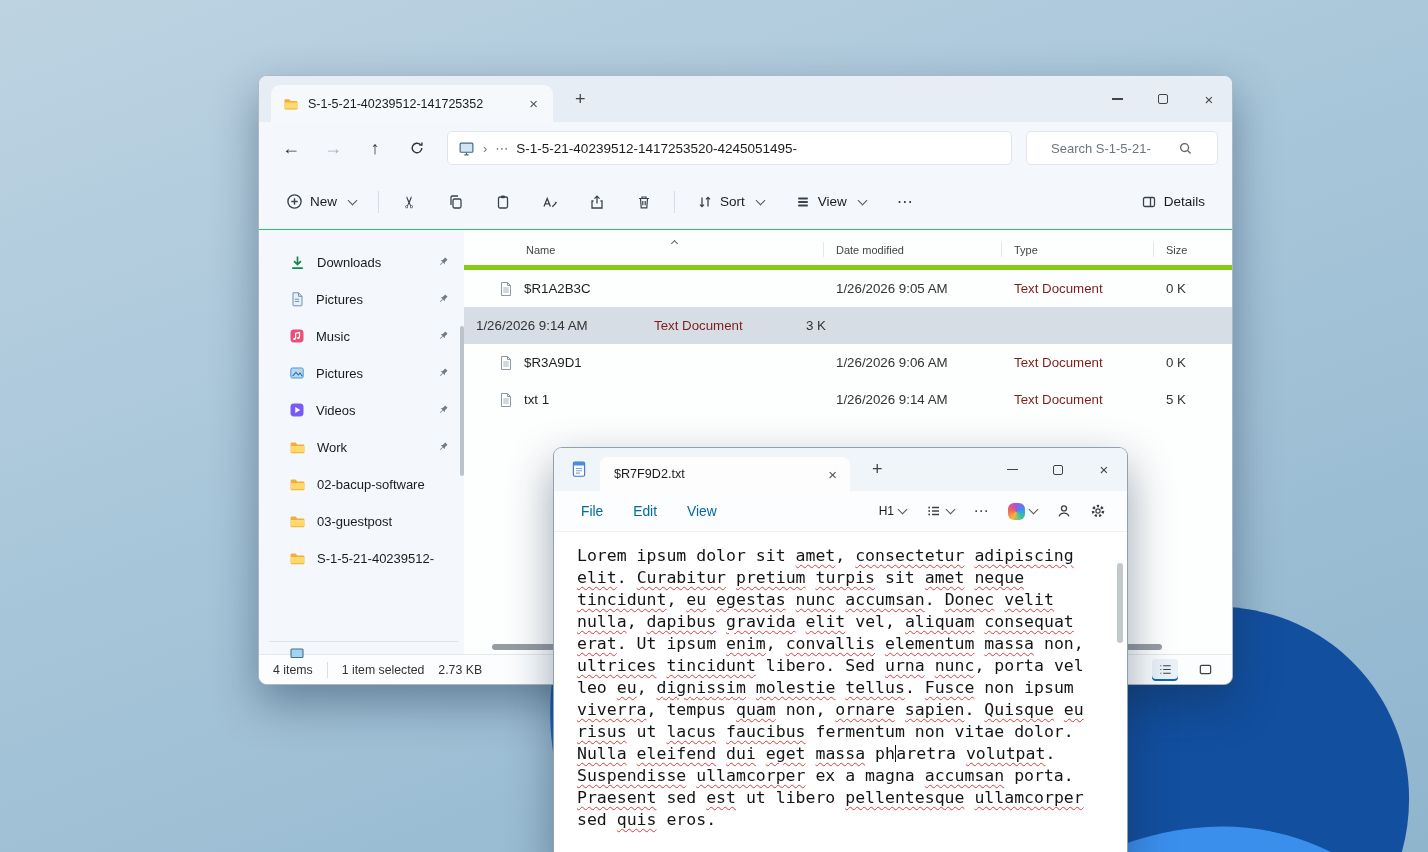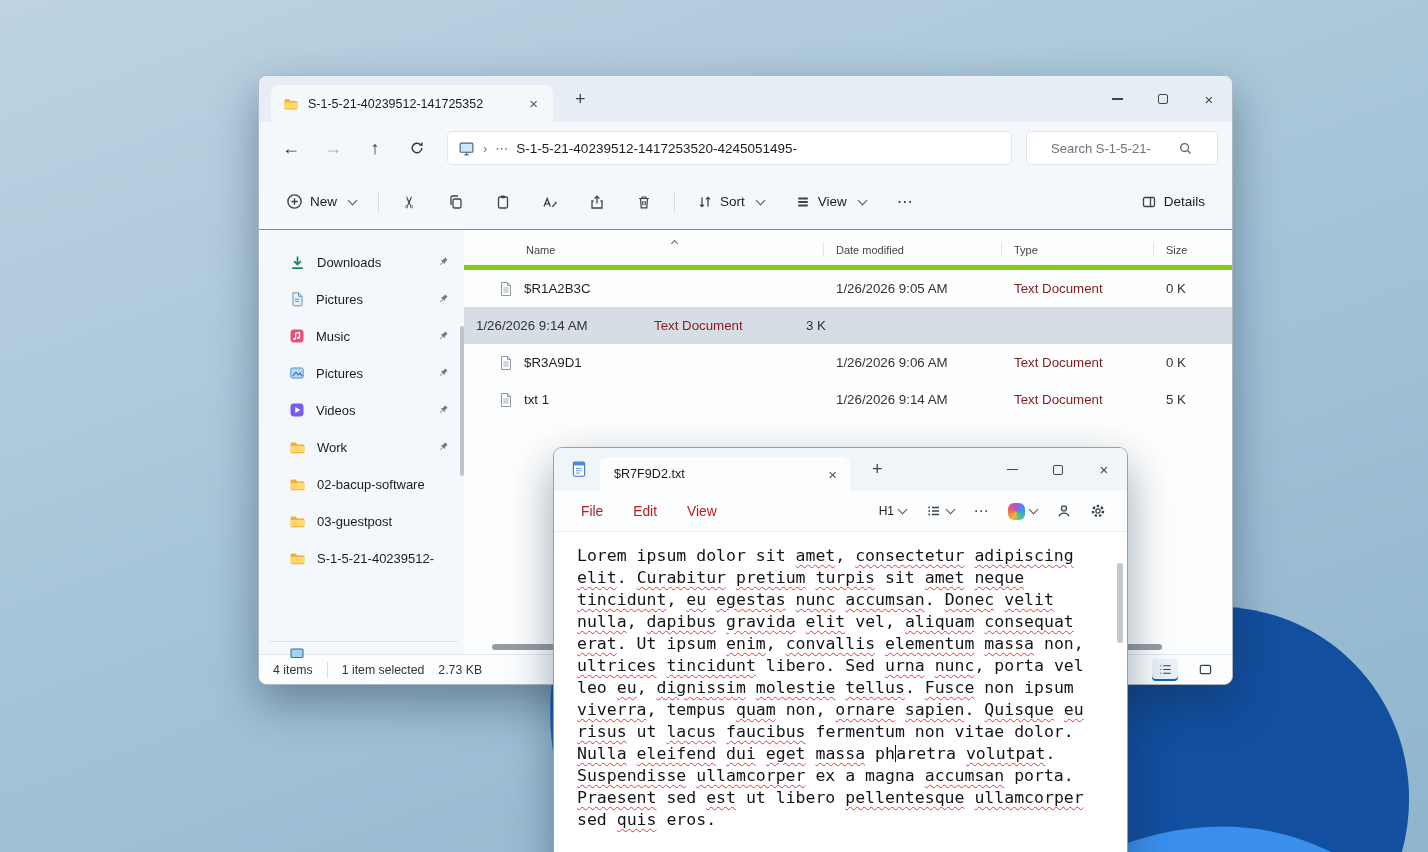--- a/index.html
+++ b/index.html
@@ -91,21 +91,21 @@
              border:1px solid #93a0ae; border-bottom:none; overflow:hidden; z-index:3;
              display:flex; flex-direction:column; }
   .np-titlebar { height:43px; background:#f0f5fa; display:flex; align-items:flex-end; position:relative; flex:0 0 auto; }
   .np-appicon { position:absolute; left:16px; top:12px; }
   .np-tab { margin-left:46px; height:34px; width:250px; background:#fdfdfe; border-radius:8px 8px 0 0;
             display:flex; align-items:center; padding:0 8px 0 14px; font-size:12.6px; color:#1b1b1b; }
   .np-tab .tab-title { flex:1; }
   .np-caption { position:absolute; right:0; top:0; height:100%; display:flex; }
   .np-menubar { height:41px; background:#fbfdfe; display:flex; align-items:center; padding:0 14px; gap:4px;
                 border-bottom:1px solid #eef1f4; flex:0 0 auto; }
-  .np-menu { font-size:13.8px; color:#b91c1c; padding:6px 13px; border-radius:5px; }
+  .np-menu { font-size:13.8px; color:#0369a1; padding:6px 13px; border-radius:5px; }
   .np-fbtn { display:flex; align-items:center; font-size:12px; color:#1b1b1b; padding:6px 8px; border-radius:5px; }
   .np-ibtn { width:30px; height:30px; display:flex; align-items:center; justify-content:center; border-radius:5px; color:#3d4248; }
   .copilot-orb { width:17px; height:17px; border-radius:6px;
                  background:conic-gradient(from 210deg,#f6b73c,#ee6352,#b14fe0,#3e8ef7,#35c4a0,#f6b73c); }
   .np-text { flex:1; background:#fff; padding:13px 20px 0 23px; font-family:"DejaVu Sans Mono",monospace;
              font-size:16.5px; line-height:22px; color:#141414; white-space:pre; overflow:hidden; position:relative; }
   .sq { text-decoration-line:underline; text-decoration-style:wavy; text-decoration-color:#de3b3b;
         text-decoration-thickness:1px; text-underline-offset:3px; }
   .caret { display:inline-block; width:1.4px; height:17px; background:#111; vertical-align:-3px; }
   .np-scroll { position:absolute; right:4px; top:115px; width:6px; height:80px; background:#c3c8cd; border-radius:3px; }

